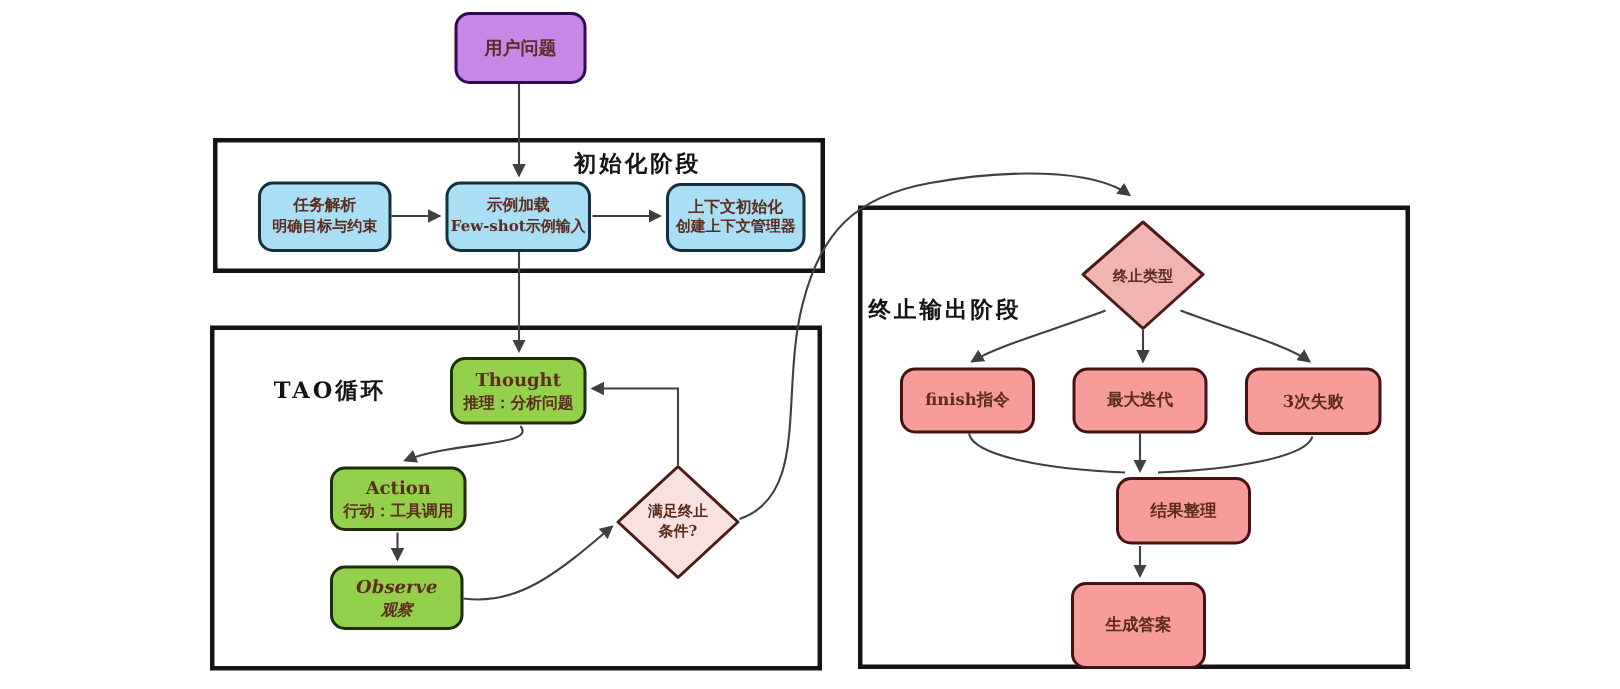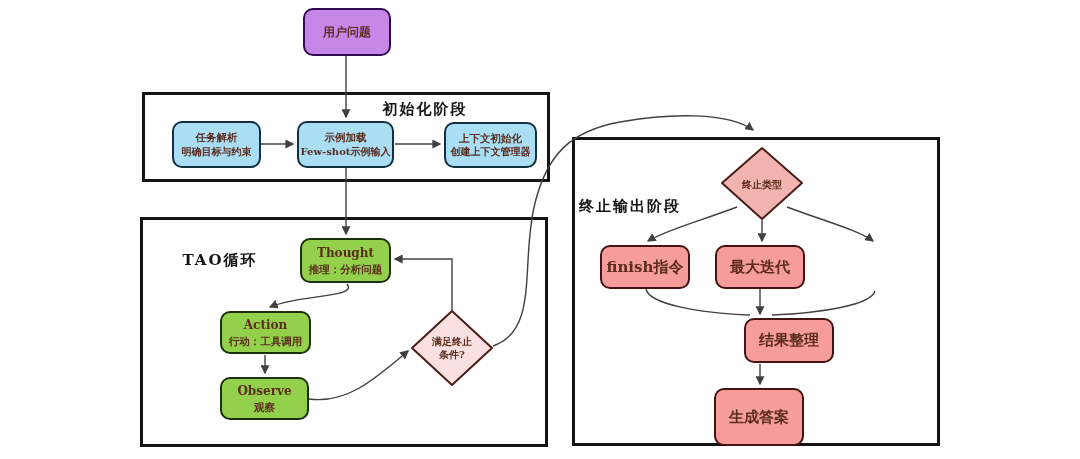--- a/index.html
+++ b/index.html
@@ -26,21 +26,21 @@
     color:var(--node-text,#5c2c1e); box-sizing:border-box;
   }
   .node .l1 { font-size:12px; }
   .node .l2 { font-size:10.5px; }
   .purple { background:var(--purple-fill); border-color:var(--purple-border); }
   .blue   { background:var(--blue-fill);   border-color:var(--blue-border); }
   .blue .l1 { font-size:10.5px; }
   .blue .l2 { font-size:10px; }
   .green  { background:var(--green-fill);  border-color:var(--green-border); }
   .pink   { background:var(--pink-fill);   border-color:var(--pink-border); }
-  .pink .l1 { font-size:15px; }
+  .pink .l1 { font-size:11px; }
   .dtext {
     position:absolute; display:flex; flex-direction:column; align-items:center;
     justify-content:center; text-align:center; font-weight:bold; font-size:10px;
     line-height:1.3; color:var(--node-text,#5c2c1e);
   }
 </style>
 </head>
 <body>
 
 <div class="canvas">
@@ -103,33 +103,36 @@
   <div class="node green" style="left:300px; top:238px; width:91px; height:45px;">
     <span class="l1">Thought</span>
     <span class="l2">推理：分析问题</span>
   </div>
 
   <div class="node green" style="left:220px; top:311px; width:91px; height:43px;">
     <span class="l1">Action</span>
     <span class="l2">行动：工具调用</span>
   </div>
 
-  <div class="node green" style="left:220px; top:377px; width:89px; height:43px;">
+  <div class="node green" style="left:220px; top:377px; width:89px; height:43px;font-style:italic;">
     <span class="l1">Observe</span>
     <span class="l2">观察</span>
   </div>
 
   <div class="node pink" style="left:600px; top:245px; width:90px; height:44px;">
     <span class="l1">finish指令</span>
   </div>
 
   <div class="node pink" style="left:715px; top:245px; width:90px; height:44px;">
     <span class="l1">最大迭代</span>
   </div>
 
+  <div class="node pink" style="left:830px; top:245px; width:91px; height:45px;">
+    <span class="l1">3次失败</span>
+  </div>
 
   <div class="node pink" style="left:744px; top:318px; width:90px; height:45px;text-align:right;">
     <span class="l1">结果整理</span>
   </div>
 
   <div class="node pink" style="left:714px; top:388px; width:90px; height:58px;">
     <span class="l1">生成答案</span>
   </div>
 
   <div class="dtext" style="left:412px; top:327px; width:80px; height:42px;">

